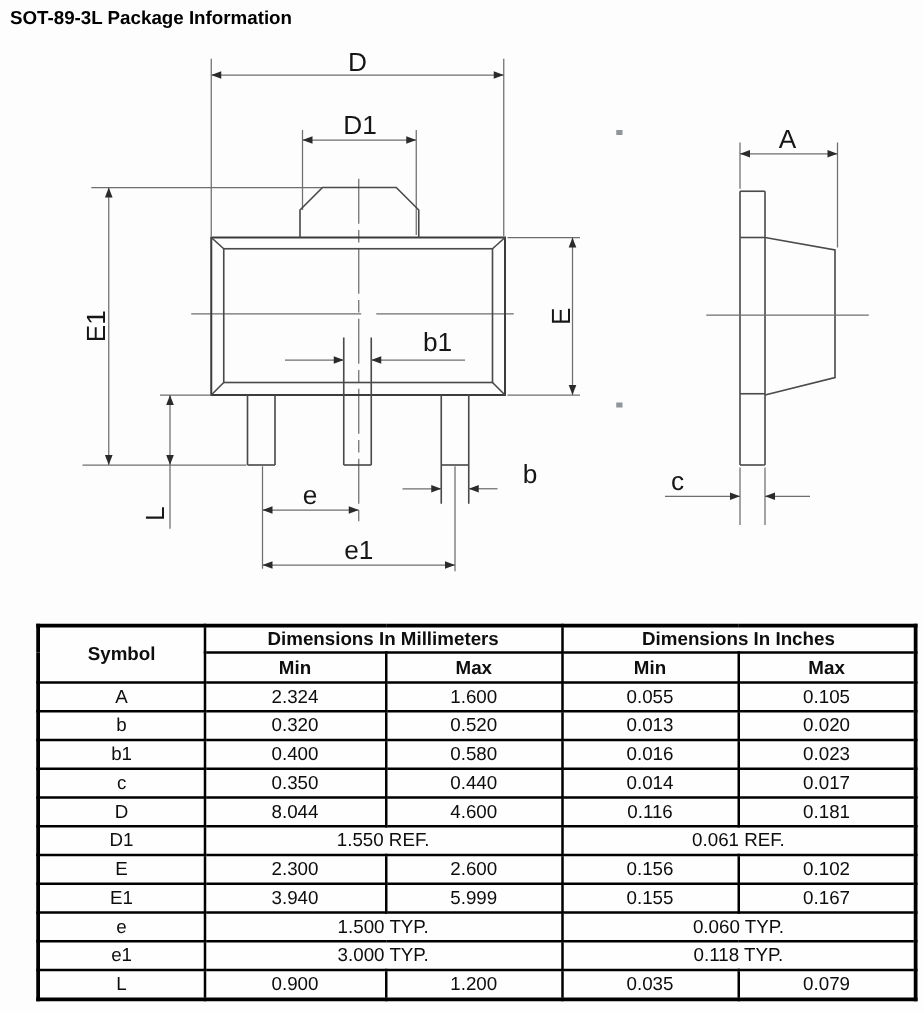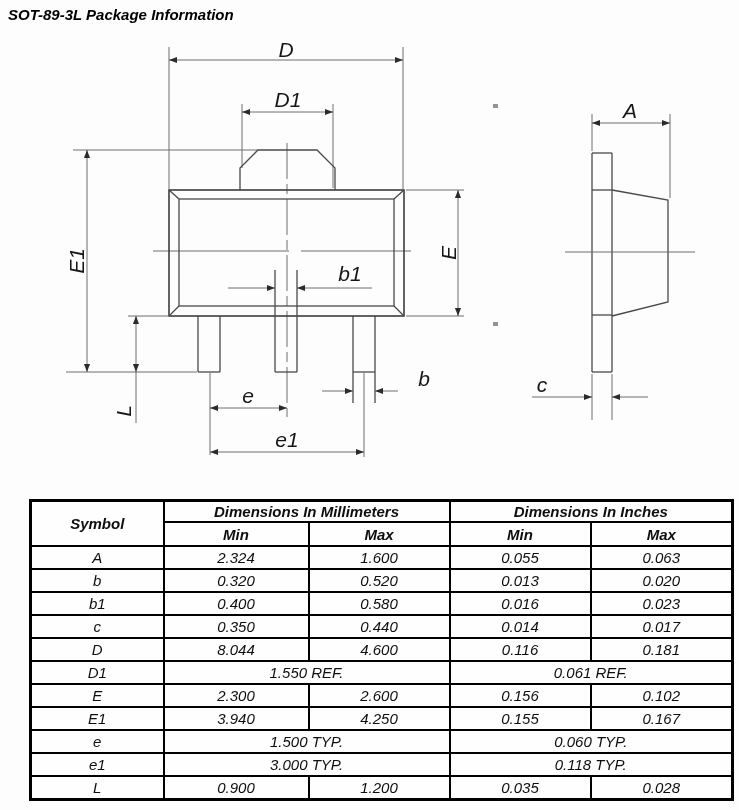--- a/index.html
+++ b/index.html
@@ -1,20 +1,19 @@
 <!DOCTYPE html>
 <html><head>
 <meta charset="utf-8">
 <style>
   html,body { margin:0; padding:0; background:#ffffff; }
   .page {
     position:relative; width:739px; height:810px;
     background:#fdfdfd; font-family:"Liberation Sans", sans-serif;
     overflow:hidden;
-    font-style:italic;
   }
   .title {
     position:absolute; left:8px; top:6px;
     font-size:15px; font-weight:bold; color:#000;
   }
   svg.drawing { position:absolute; left:0; top:0; }
 
   .thick  { stroke:#3c3c3c; stroke-width:1.6; fill:none; }
   .mid    { stroke:#4a4a4a; stroke-width:1.3; fill:none; }
   .thin   { stroke:#6e6e6e; stroke-width:1;   fill:none; }
@@ -168,21 +167,21 @@
         <th>Min</th>
         <th>Max</th>
       </tr>
     </thead>
     <tbody>
         <tr>
           <td>A</td>
           <td>2.324</td>
           <td>1.600</td>
           <td>0.055</td>
-          <td>0.063</td>
+          <td>0.105</td>
         </tr>
         <tr>
           <td>b</td>
           <td>0.320</td>
           <td>0.520</td>
           <td>0.013</td>
           <td>0.020</td>
         </tr>
         <tr>
           <td>b1</td>
@@ -213,37 +212,37 @@
         <tr>
           <td>E</td>
           <td>2.300</td>
           <td>2.600</td>
           <td>0.156</td>
           <td>0.102</td>
         </tr>
         <tr>
           <td>E1</td>
           <td>3.940</td>
-          <td>4.250</td>
+          <td>5.999</td>
           <td>0.155</td>
           <td>0.167</td>
         </tr>
         <tr>
           <td>e</td>
           <td colspan="2">1.500 TYP.</td>
           <td colspan="2">0.060 TYP.</td>
         </tr>
         <tr>
           <td>e1</td>
           <td colspan="2">3.000 TYP.</td>
           <td colspan="2">0.118 TYP.</td>
         </tr>
         <tr>
           <td>L</td>
           <td>0.900</td>
           <td>1.200</td>
           <td>0.035</td>
-          <td>0.028</td>
+          <td>0.079</td>
         </tr>
       </tbody>
   </table>
 
 </div>
 
 </body></html>

